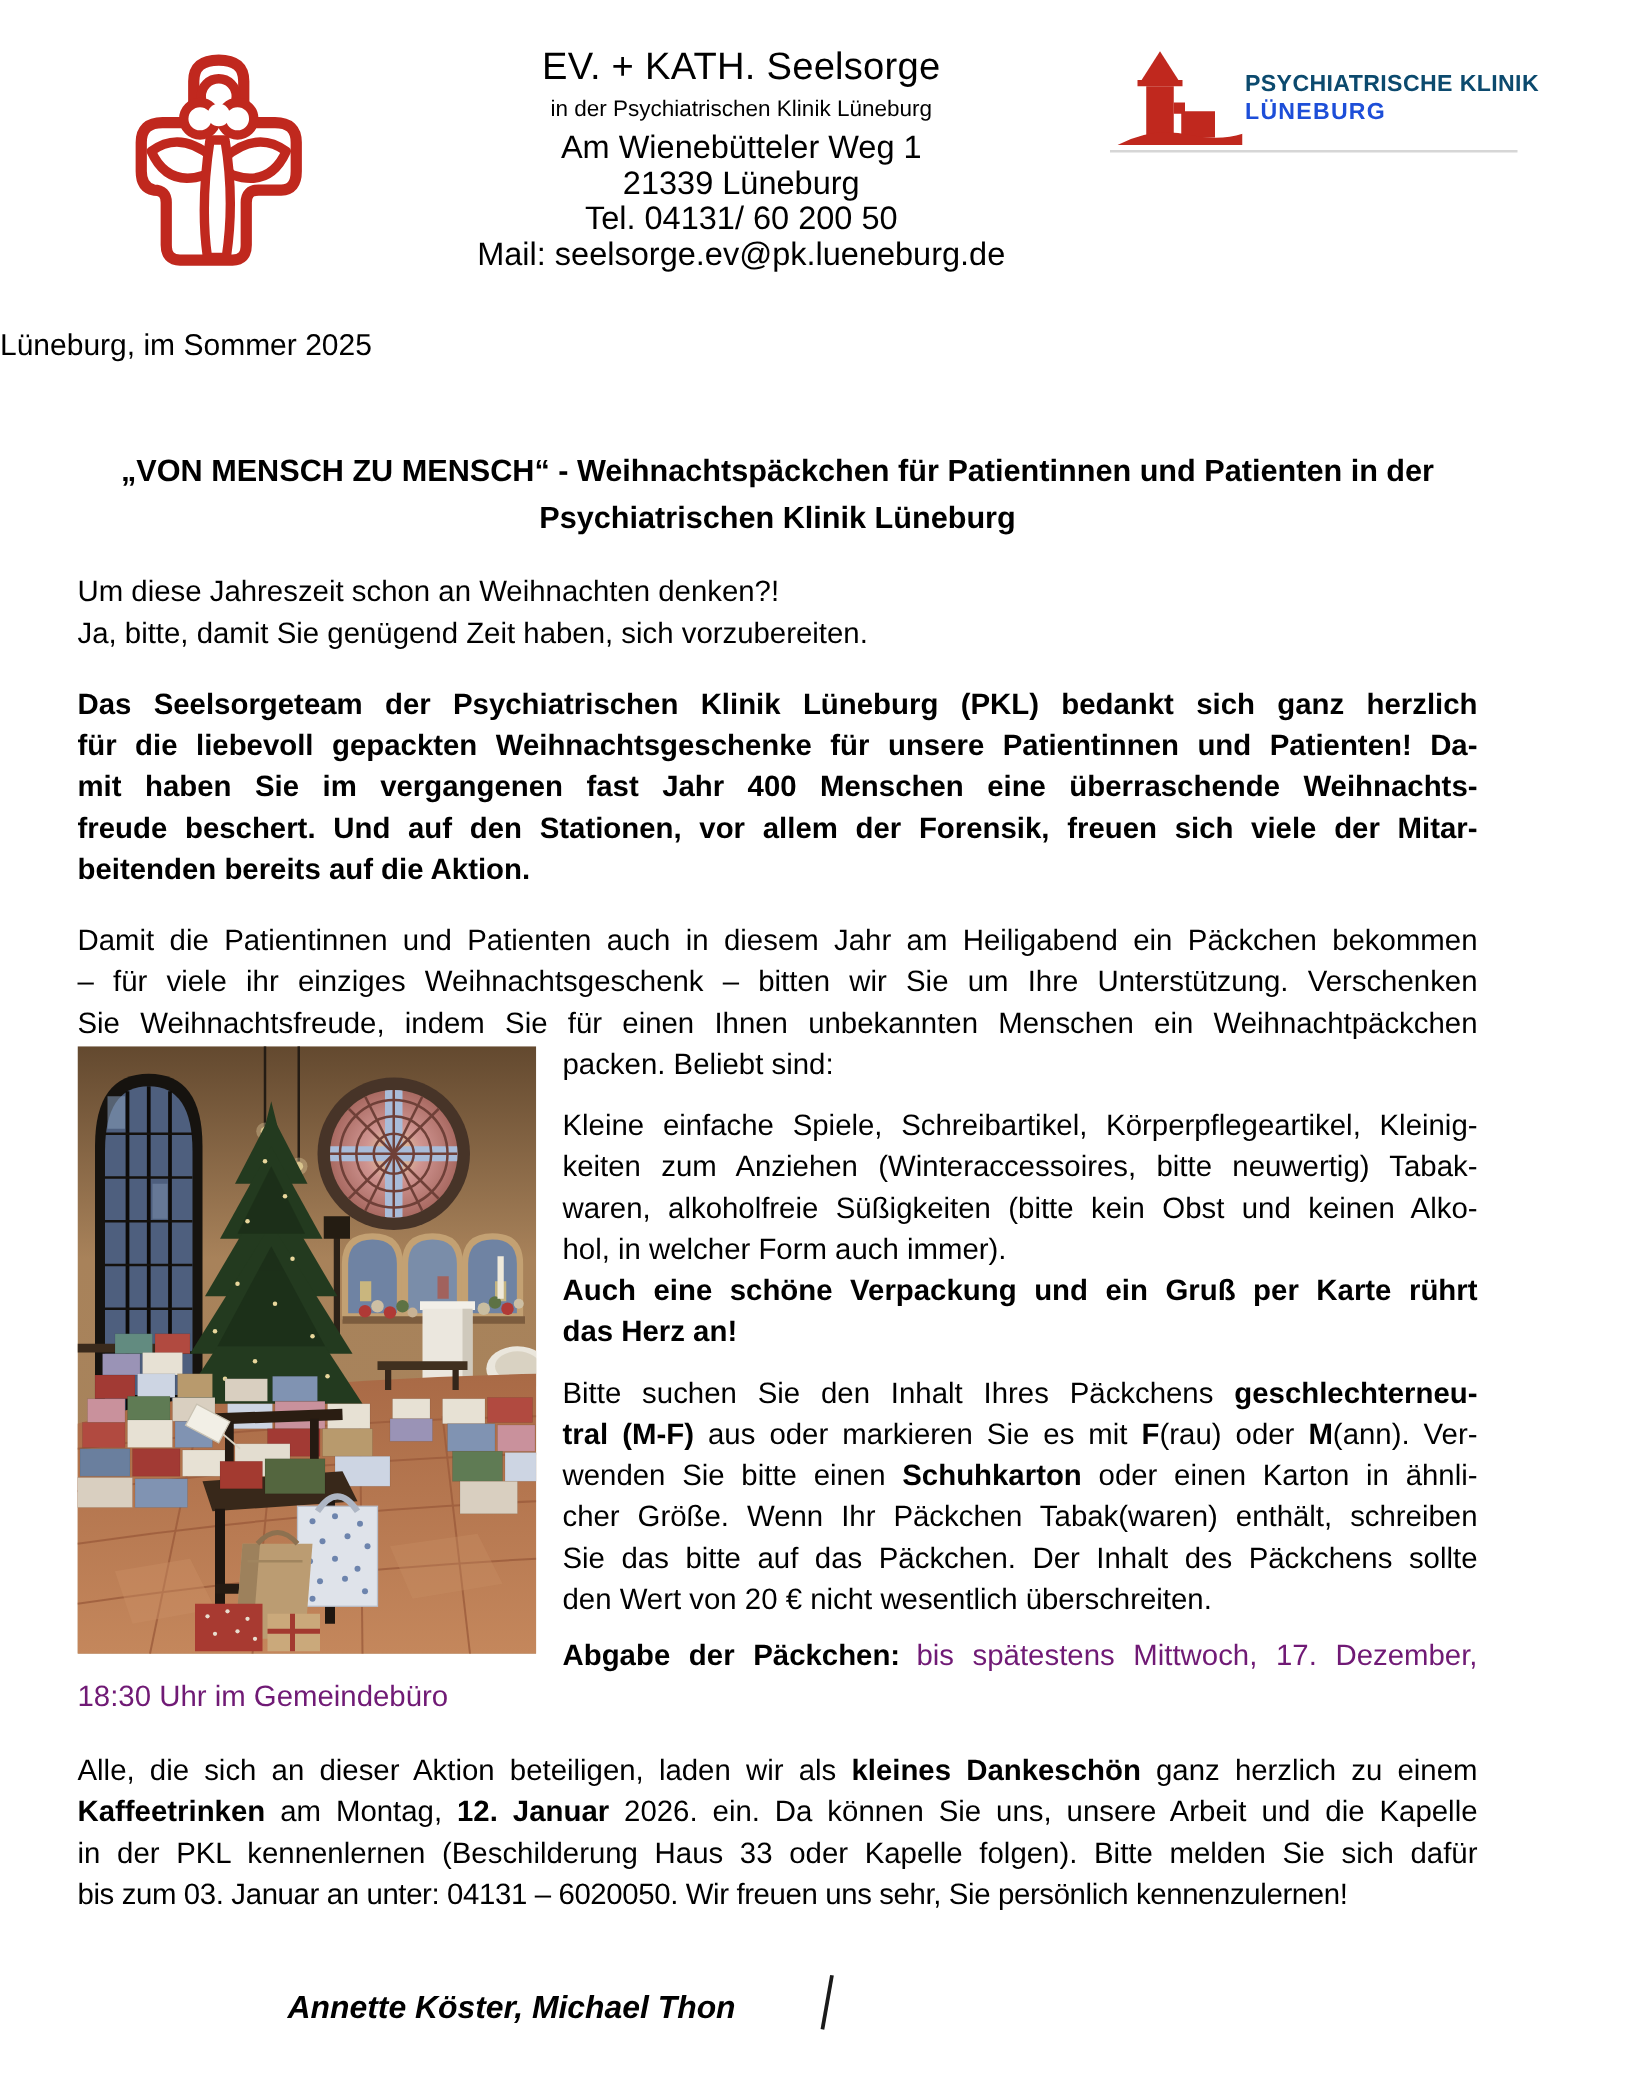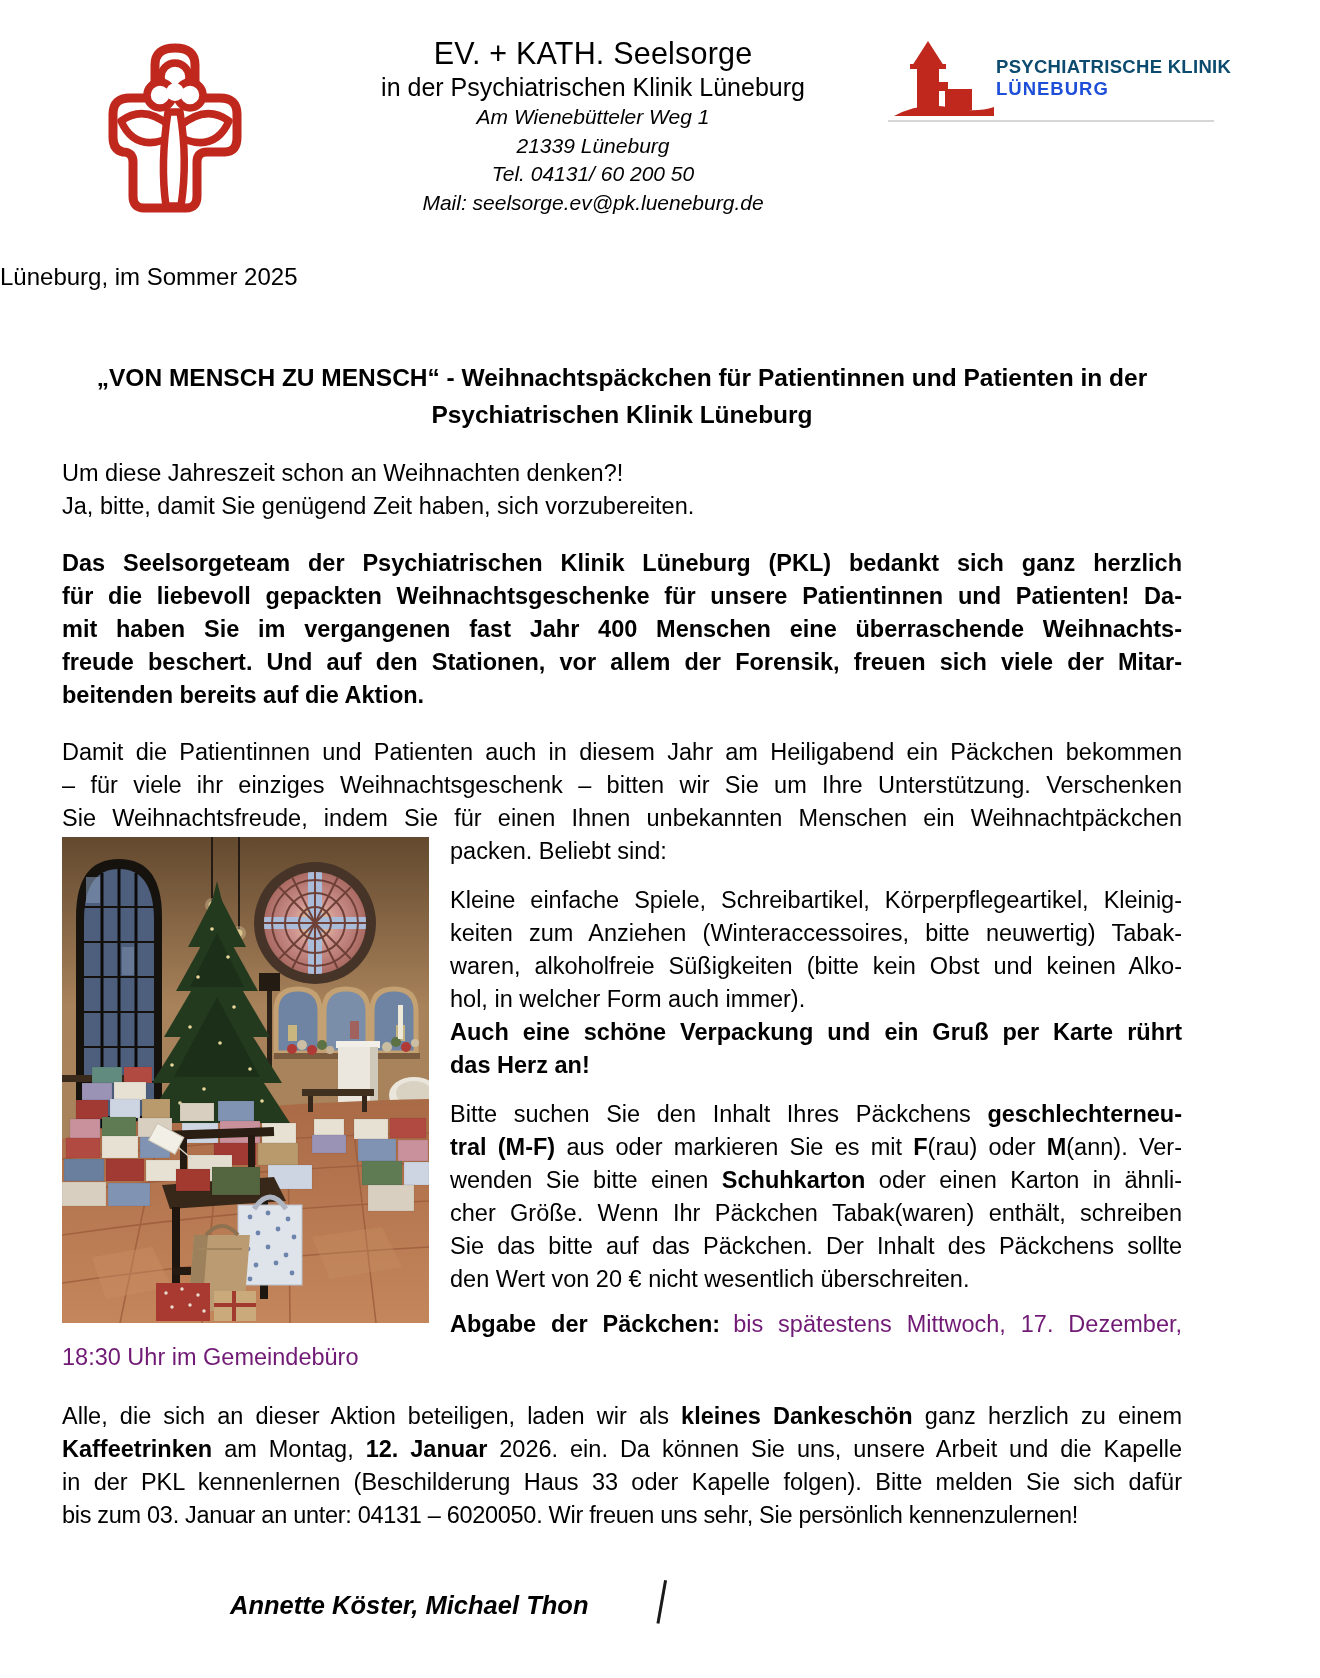--- a/index.html
+++ b/index.html
@@ -5,22 +5,22 @@
   html,body { margin:0; padding:0; background:#ffffff; }
   .page {
     position:relative; width:1292px; height:1678px; background:#ffffff;
     font-family:"Liberation Sans", sans-serif; color:#000; overflow:hidden;
   }
   
   .letterhead { position:relative; height:200px; }
   .logo-left { position:absolute; left:106px; top:38px; width:138px; height:178px; }
   .org-block { position:absolute; left:318px; top:34px; width:550px; text-align:center; }
   .org1 { font-size:30.5px; line-height:38px; letter-spacing:.2px; }
-  .org2 { font-size:25px; line-height:31px; }
-  .orgs { font-size:21px; line-height:28.5px;font-style:italic; }
+  .org2 { font-size:18px; line-height:31px; }
+  .orgs { font-size:26px; line-height:28.5px; }
   .logo-right { position:absolute; left:888px; top:34px; width:326px; height:86px; border-bottom:2px solid #d6d6d6; }
   .tower { position:absolute; left:6px; top:2px; }
   .pkl-text { position:absolute; left:108px; top:22px; line-height:22px; }
   .pkl1 { color:#0c4a6e; font-weight:bold; font-size:18.5px; letter-spacing:.3px; white-space:nowrap; }
   .pkl2 { color:#1d4ed8; font-weight:bold; font-size:18.5px; letter-spacing:1px; }
   
   .date-line { margin:62px 110px 0 0; text-align:left; font-size:24px; line-height:29px; }
   .doc-title { margin:68px 110px 0 62px; text-align:center; font-weight:bold; font-size:24.5px; line-height:37px; }
   
   .bodytext { margin:0 110px 0 62px; font-size:23.5px; line-height:33px; }

